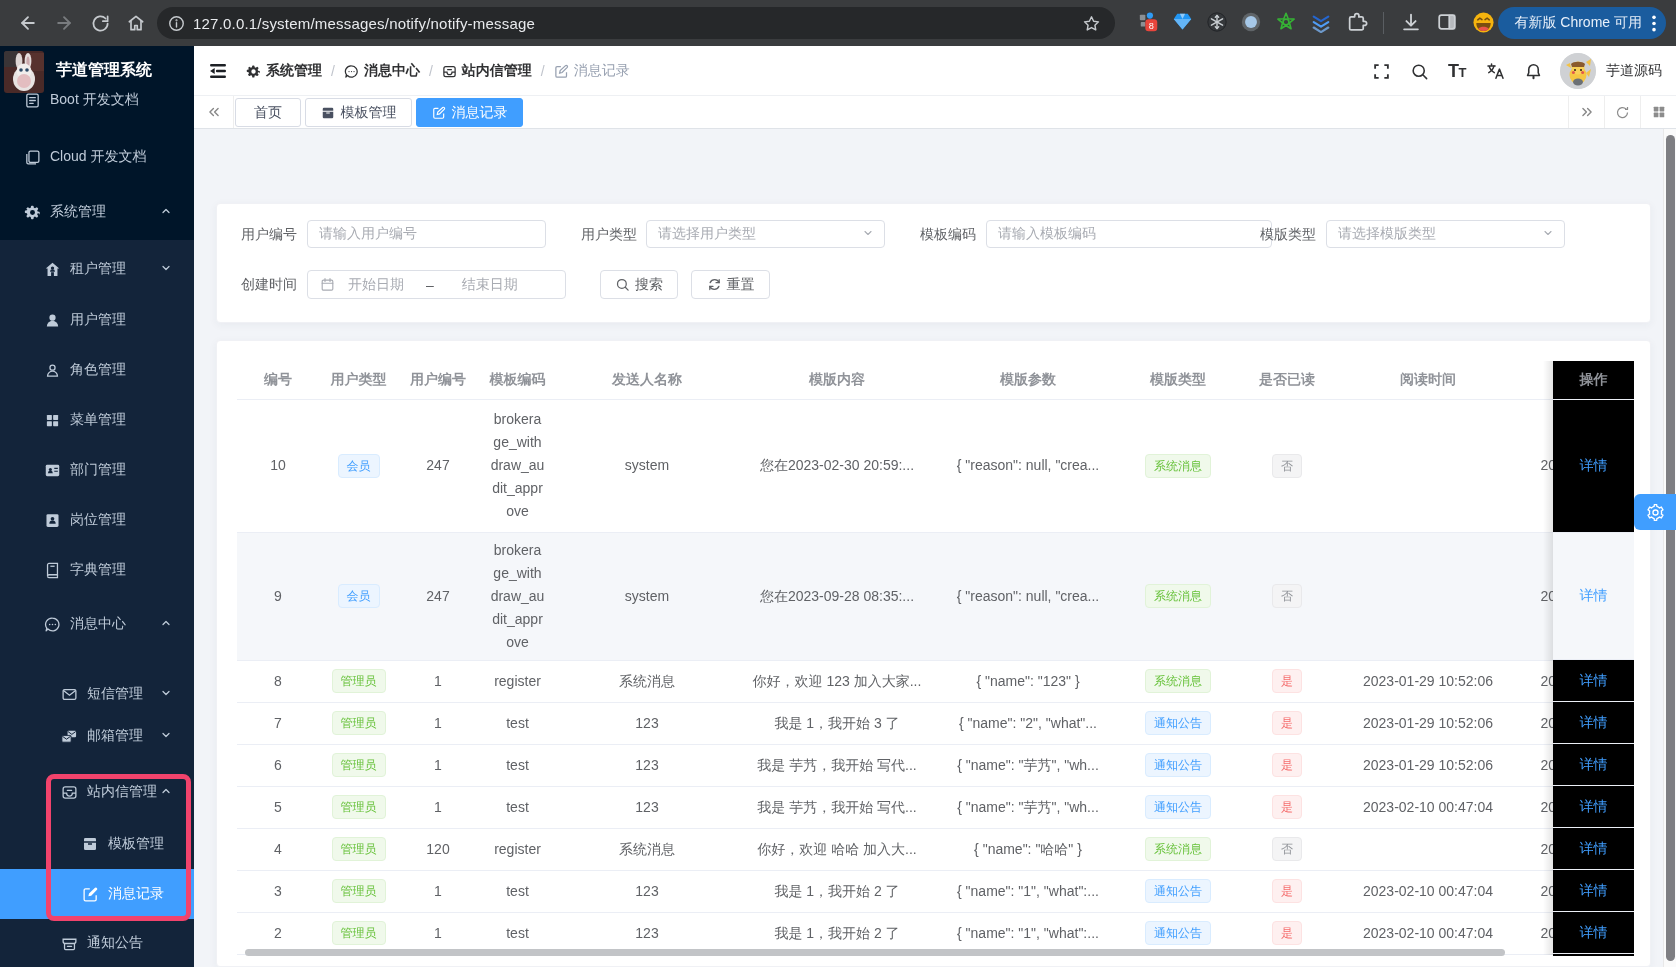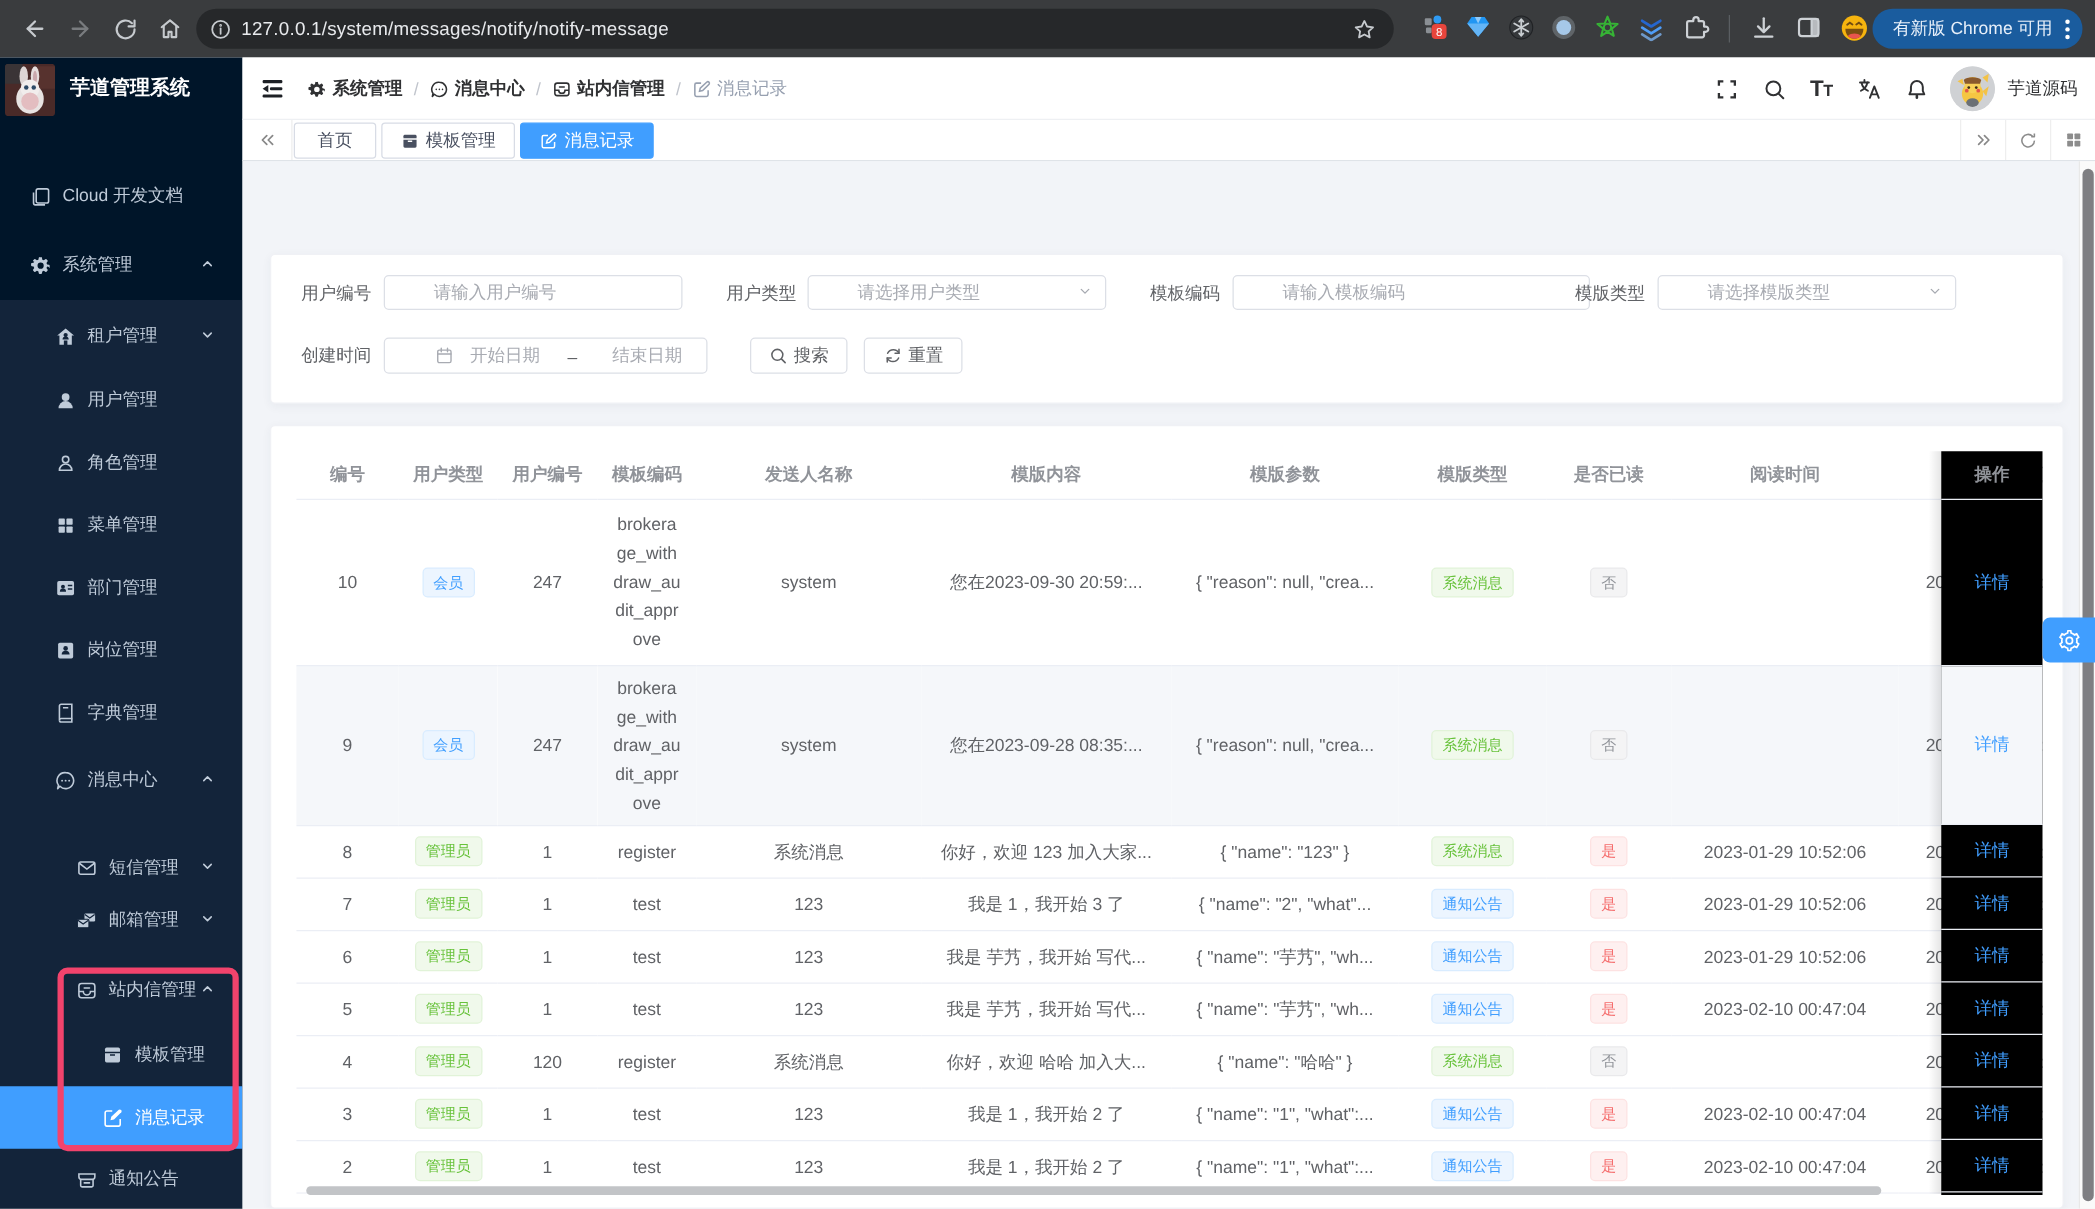--- a/index.html
+++ b/index.html
@@ -52,21 +52,21 @@
 #tb-right .cell { width:36px; height:32px; border-left:1px solid #eee; display:flex; align-items:center; justify-content:center; color:#666; }
 
 
 #content { position:absolute; left:194px; top:129px; width:1482px; height:838px; background:#f2f4f8; }
 #alert { position:absolute; left:22px; top:22px; width:1435px; height:36px; background:#f0f9eb; border:1px solid #67c23a; border-radius:4px; display:flex; align-items:center; color:#67c23a; }
 #alert .close { position:absolute; right:14px; color:#a8abb2; font-size:15px; }
 #card1 { position:absolute; left:22px; top:74px; width:1435px; height:120px; background:#fff; border-radius:4px; border:1px solid #f0f1f5; box-shadow:0 2px 8px rgba(40,50,70,.05); }
 #card2 { position:absolute; left:22px; top:211px; width:1435px; height:627px; background:#fff; border-radius:4px; border:1px solid #f0f1f5; box-shadow:0 2px 8px rgba(40,50,70,.05); }
 
 .flabel { position:absolute; color:#606266; font-size:14px; line-height:28px; text-align:right; }
-.finput { position:absolute; height:28px; border:1px solid #dcdfe6; border-radius:4px; background:#fff; display:flex; align-items:center; color:#a8abb2; font-size:14px;padding-left:28px; }
+.finput { position:absolute; height:28px; border:1px solid #dcdfe6; border-radius:4px; background:#fff; display:flex; align-items:center; color:#a8abb2; font-size:14px; }
 .finput .ph { padding-left:11px; }
 .finput .caret { position:absolute; right:10px; color:#a8abb2; }
 .fbtn { position:absolute; height:29px; border:1px solid #dcdfe6; border-radius:4px; background:#fff; display:flex; align-items:center; justify-content:center; color:#606266; font-size:14px; }
 .fbtn svg { margin-right:5px; }
 
 
 #tablewrap { position:absolute; left:20px; top:20px; width:1397px; height:594px; overflow:hidden; }
 table.et { border-collapse:collapse; table-layout:fixed; width:1464px; }
 table.et th { color:#909399; font-weight:bold; font-size:14px; height:38px; border-bottom:1px solid #ebeef5; text-align:center; padding:0; }
 table.et td:last-child { padding-left:0; padding-right:9px; }
@@ -200,20 +200,26 @@
         <ellipse cx="20" cy="28" rx="11" ry="12" fill="#e8e3e2"></ellipse>
         <ellipse cx="15" cy="10" rx="3.4" ry="8" fill="#ddd5d4"></ellipse>
         <ellipse cx="24" cy="10" rx="3.4" ry="8" fill="#e6dedd"></ellipse>
         <ellipse cx="24" cy="11" rx="1.6" ry="5.5" fill="#caa8ac"></ellipse>
         <circle cx="20" cy="20" r="7.5" fill="#f1edec"></circle>
         <circle cx="17" cy="19" r="1.8" fill="#2d4a66"></circle>
         <circle cx="23" cy="19" r="1.8" fill="#2d4a66"></circle>
         <ellipse cx="20" cy="30" rx="7" ry="7" fill="#e3bdc0"></ellipse>
       </svg></div>
   <div id="logotext">芋道管理系统</div>
+  <div class="mitem" style="top:29px;"><span style="width:22px"></span><span class="mi">
+        <svg width="17" height="17" viewBox="0 0 24 24" fill="none" stroke="#bfcbd9" stroke-width="1.8">
+          <rect x="4" y="3" width="16" height="18" rx="2"></rect>
+          <path d="M8 8h8M8 12h8M8 16h5" stroke-linecap="round"></path>
+        </svg>
+      </span>Boot 开发文档</div>
   <div class="mitem" style="top:86px;"><span style="width:22px"></span><span class="mi">
         <svg width="17" height="17" viewBox="0 0 24 24" fill="none" stroke="#bfcbd9" stroke-width="1.8">
           <rect x="7" y="3" width="14" height="16" rx="2"></rect>
           <path d="M4 7v12a2 2 0 0 0 2 2h11"></path>
         </svg>
       </span>Cloud 开发文档</div>
   <div class="mitem" style="top:141px;"><span style="width:22px"></span><span class="mi">
         <svg width="17" height="17" viewBox="0 0 24 24" fill="#bfcbd9">
           <path d="M12 8.5a3.5 3.5 0 1 0 0 7 3.5 3.5 0 0 0 0-7zm9.4 5l-2.1-.4a7.4 7.4 0 0 1-.7 1.7l1.2 1.7a1 1 0 0 1-.1 1.3l-1.1 1.1a1 1 0 0 1-1.3.1l-1.7-1.2c-.5.3-1.1.5-1.7.7l-.4 2.1a1 1 0 0 1-1 .8h-1.6a1 1 0 0 1-1-.8l-.4-2.1a7.4 7.4 0 0 1-1.7-.7l-1.7 1.2a1 1 0 0 1-1.3-.1l-1.1-1.1a1 1 0 0 1-.1-1.3l1.2-1.7a7.4 7.4 0 0 1-.7-1.7l-2.1-.4a1 1 0 0 1-.8-1v-1.6a1 1 0 0 1 .8-1l2.1-.4c.2-.6.4-1.2.7-1.7L3.6 7.3a1 1 0 0 1 .1-1.3l1.1-1.1a1 1 0 0 1 1.3-.1l1.7 1.2c.5-.3 1.1-.5 1.7-.7l.4-2.1a1 1 0 0 1 1-.8h1.6a1 1 0 0 1 1 .8l.4 2.1c.6.2 1.2.4 1.7.7l1.7-1.2a1 1 0 0 1 1.3.1l1.1 1.1a1 1 0 0 1 .1 1.3l-1.2 1.7c.3.5.5 1.1.7 1.7l2.1.4a1 1 0 0 1 .8 1v1.6a1 1 0 0 1-.8 1z"></path>
         </svg>
@@ -515,21 +521,21 @@
               <th>是否已读</th>
               <th>阅读时间</th>
               <th>创建时间</th>
             </tr>
         <tr style="height:133px;">
               <td>10</td>
               <td><span class="tag blue">会员</span></td>
               <td>247</td>
               <td>brokera<br>ge_with<br>draw_au<br>dit_appr<br>ove</td>
               <td>system</td>
-              <td>您在2023-09-30 20:59:...</td>
+              <td>您在2023-02-30 20:59:...</td>
               <td>{ "reason": null, "crea...</td>
               <td><span class="tag green">系统消息</span></td>
               <td><span class="tag gray">否</span></td>
               <td></td>
               <td>2023-09-30 20:59:52</td>
             </tr>
         <tr class="stripe" style="height:127px;">
               <td>9</td>
               <td><span class="tag blue">会员</span></td>
               <td>247</td>

